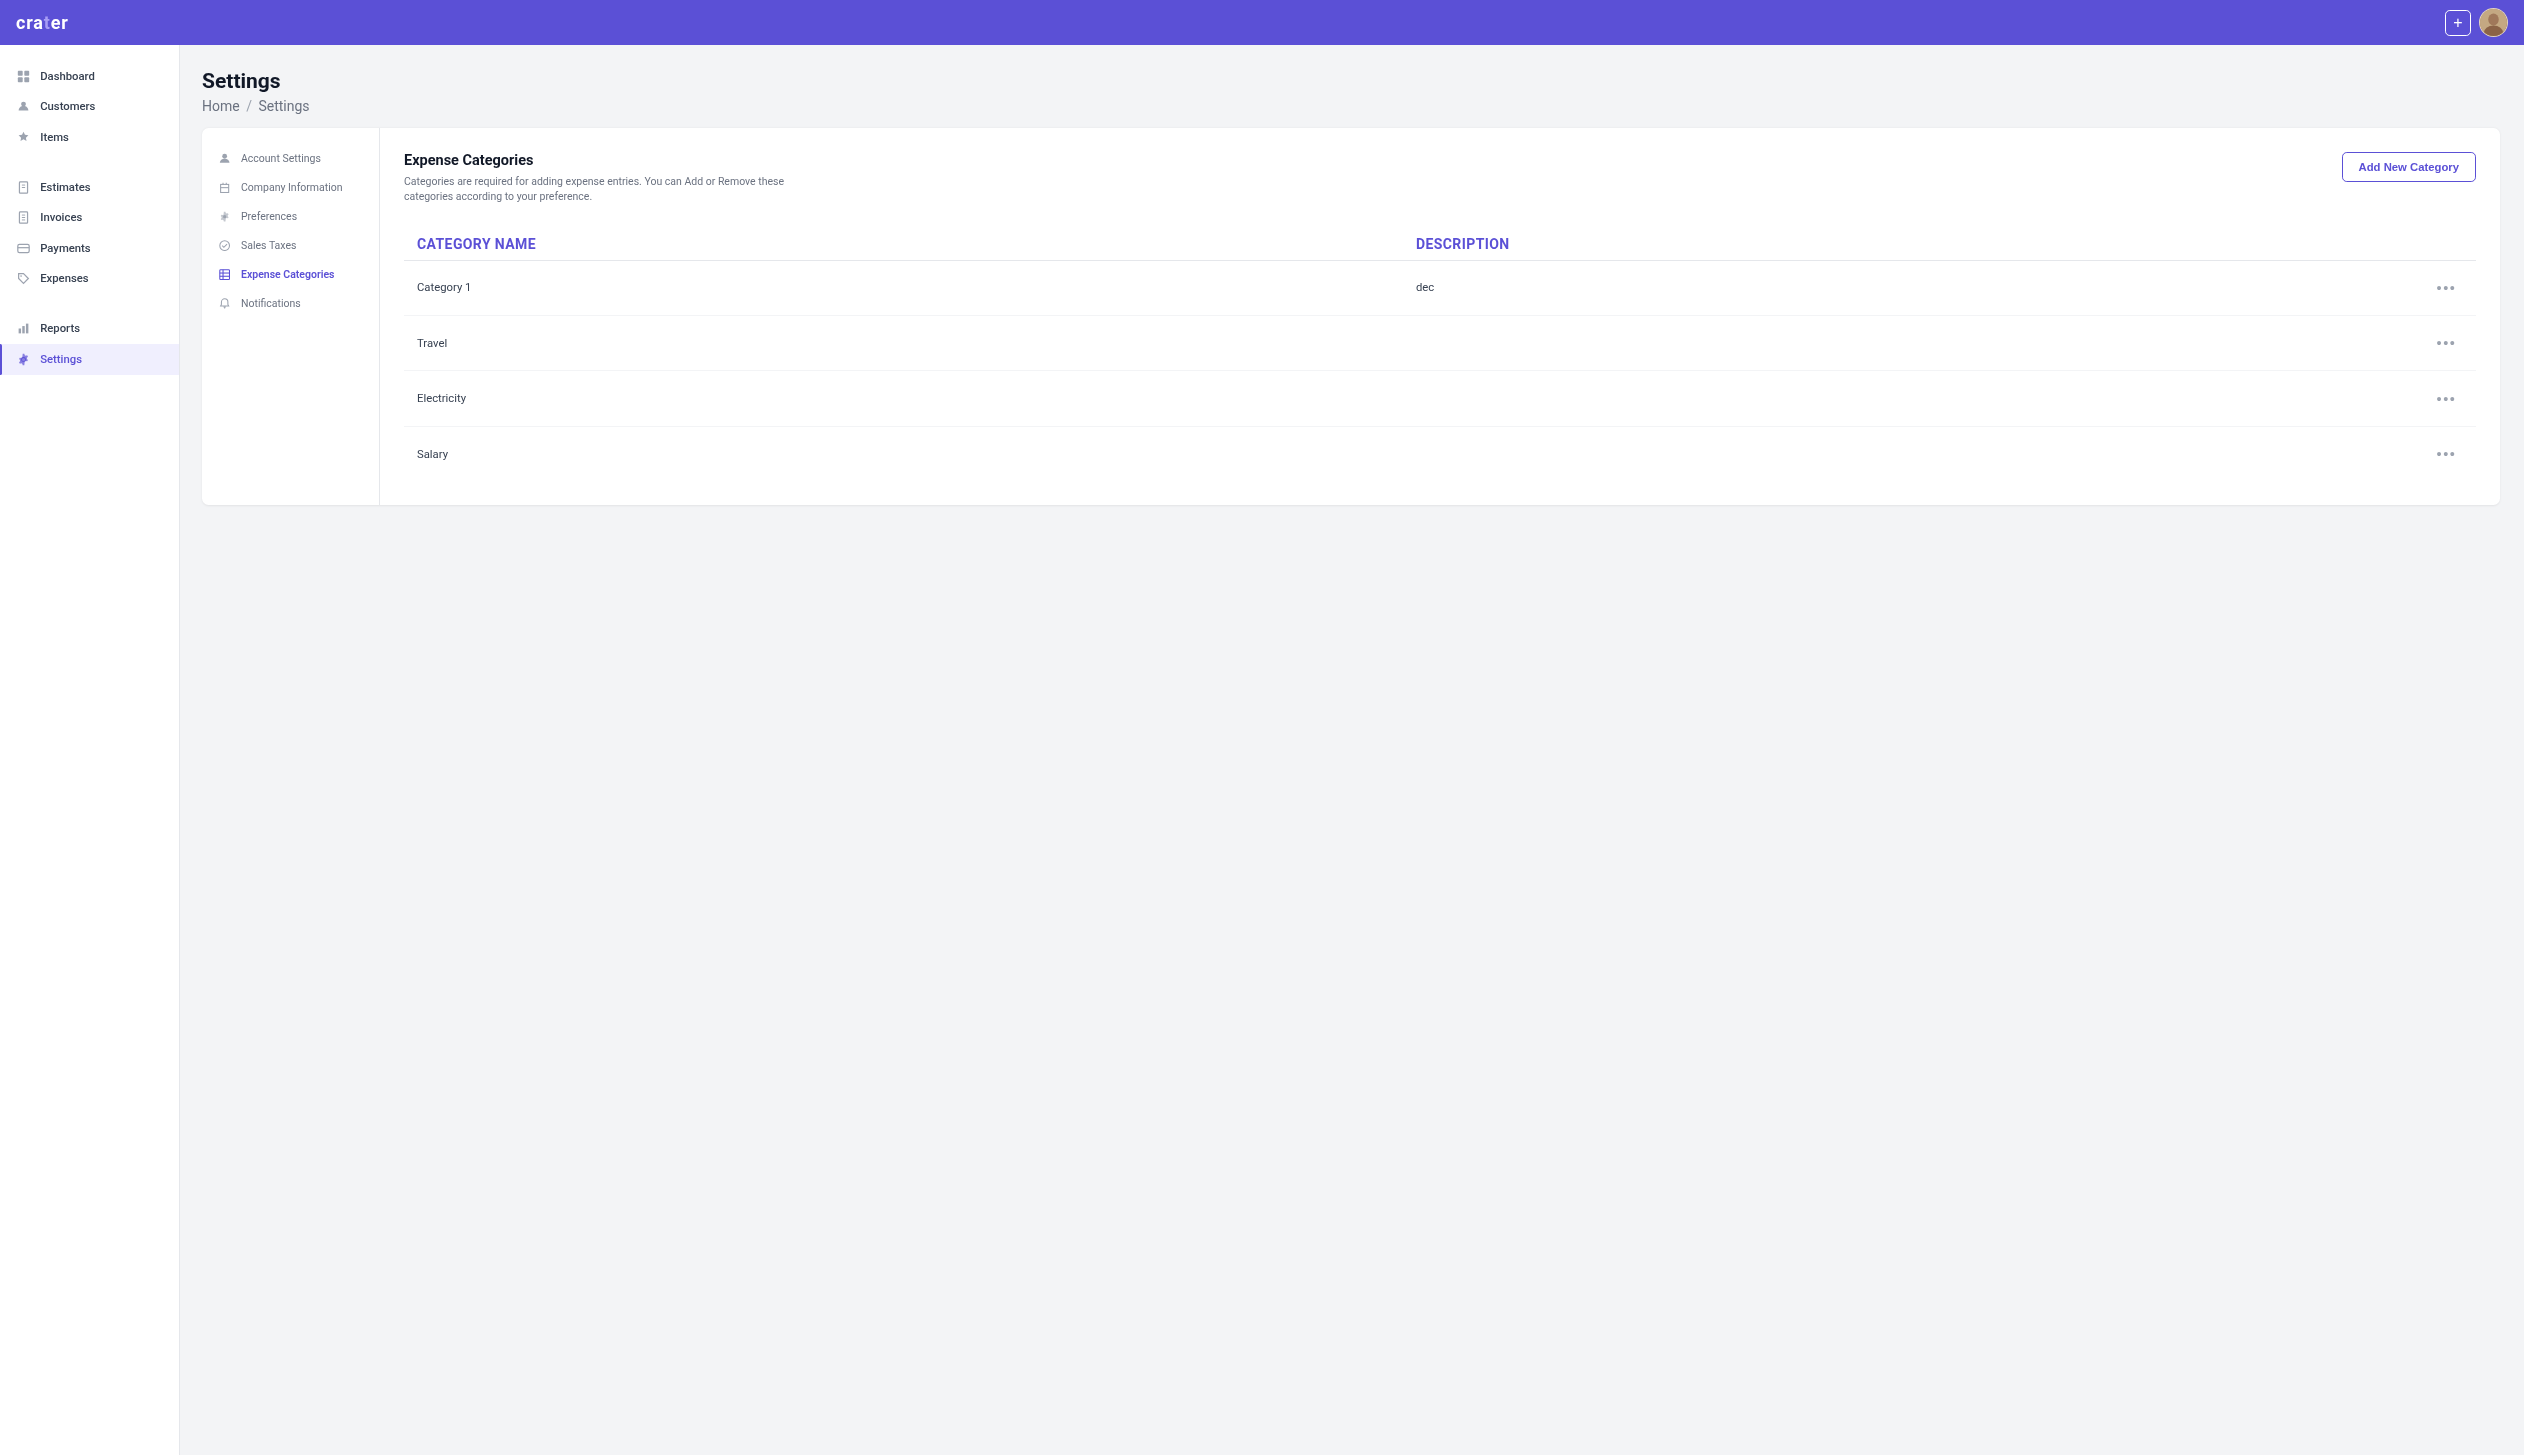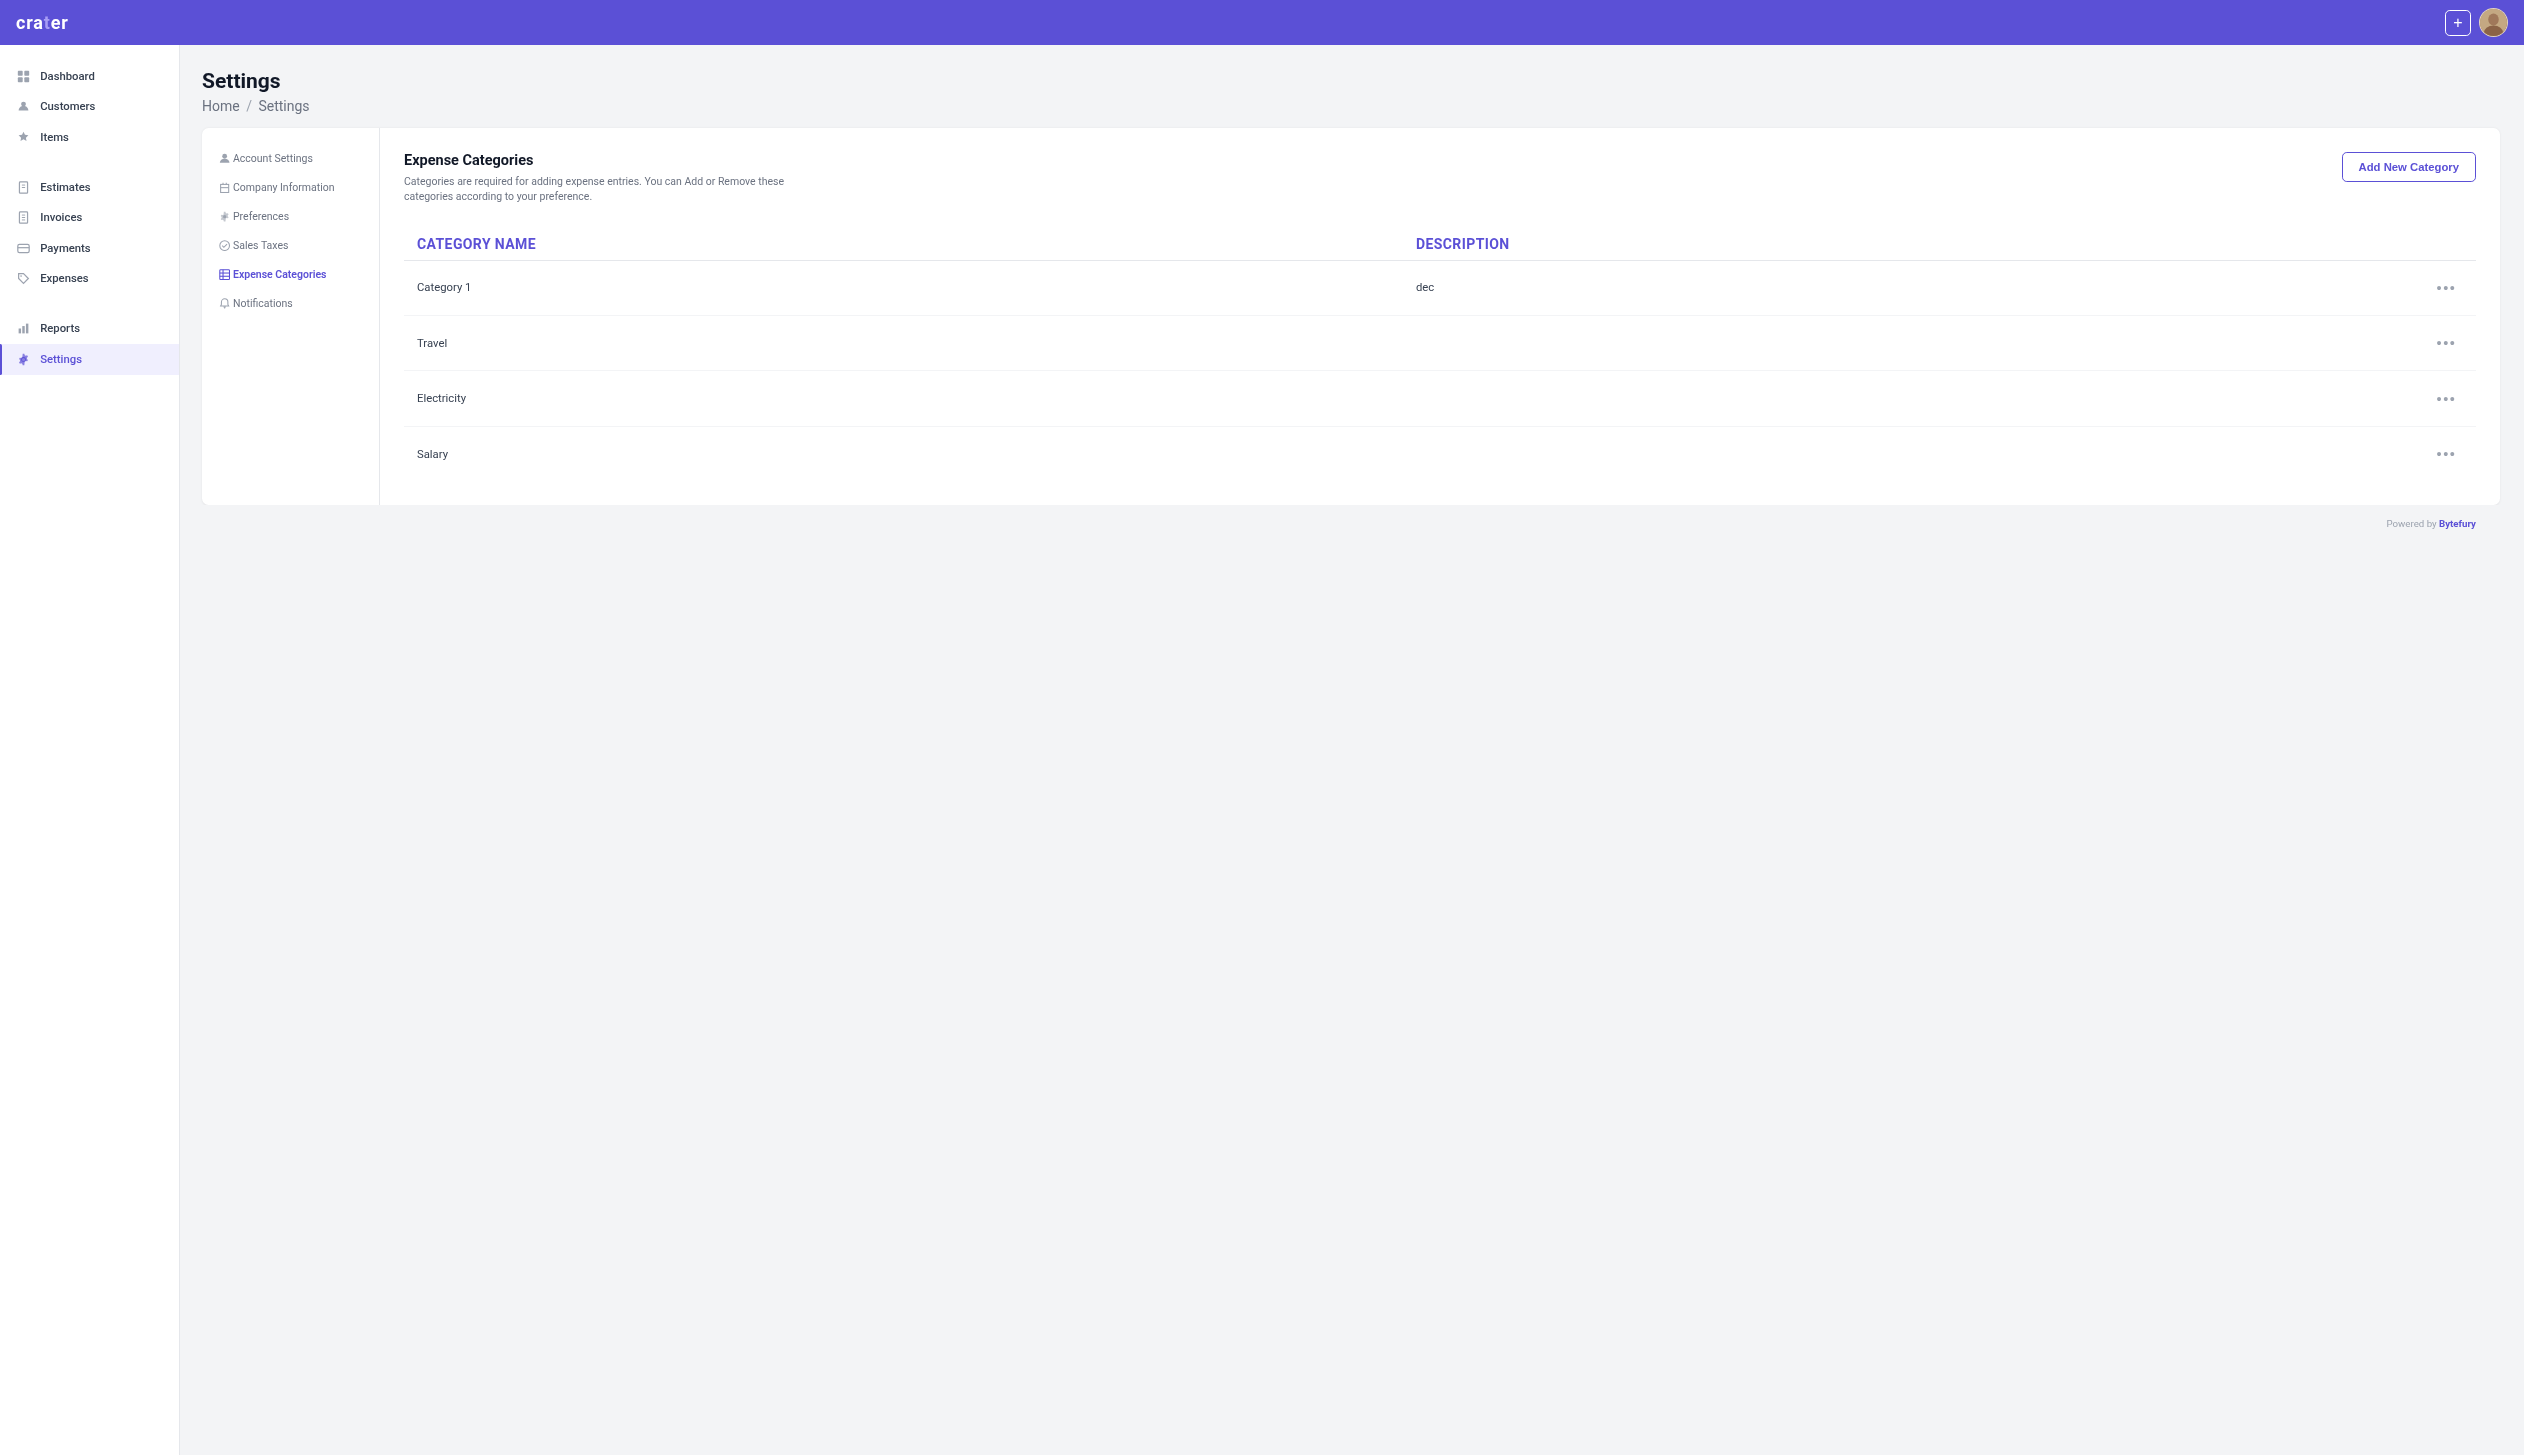--- a/index.html
+++ b/index.html
@@ -132,21 +132,21 @@
     
     .settings-subnav {
       width: 178px;
       border-right: 0.8px solid #e5e7eb;
       padding: 16px 0;
       flex-shrink: 0;
     }
     .sub-nav-item {
       display: flex;
       align-items: flex-end;
-      gap: 2px;
+      gap: 10px;
       padding: 8px 16px;
       font-size: 10.5px;
       color: #6b7280;
       cursor: pointer;
     }
     .sub-nav-item.active { color: #5b50d6; }
     .sub-nav-icon {
       width: 13px; height: 13px;
       display: flex; align-items: center; justify-content: center;
       font-size: 9.7px;
@@ -481,18 +481,15 @@
         </div>
 
         <div class="table-row">
           <div class="table-cell">Salary</div>
           <div class="table-cell"></div>
           <button class="more-btn">•••</button>
         </div>
       </div>
     </div>
 
-    <div class="footer">
-      <span>Powered by </span><strong>Bytefury</strong>
-    </div>
   </main>
 </div>
 
 
 </body></html>

